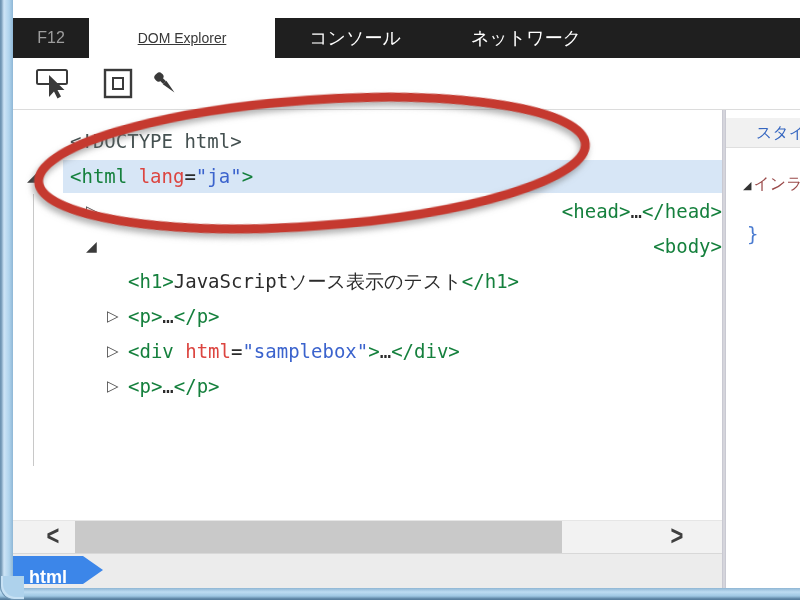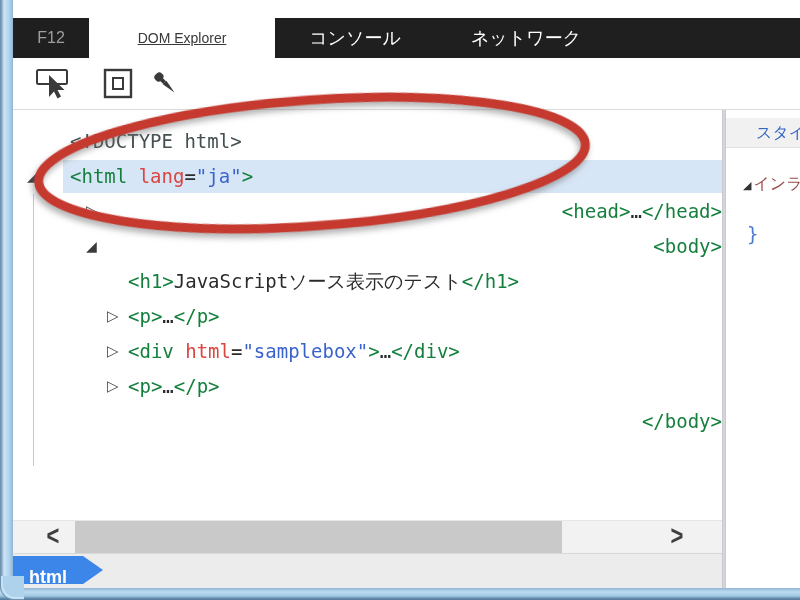--- a/index.html
+++ b/index.html
@@ -180,24 +180,20 @@
               <div class="row i2">
                 <div class="hlwrap"></div>
                 <span class="arrow collapsed">▷</span>
                 <div class="txt"><span class="seg tag">&lt;div </span><span class="seg attr">html</span><span class="seg plain">=</span><span class="seg value">"samplebox"</span><span class="seg tag">&gt;</span><span class="seg plain">…</span><span class="seg tag">&lt;/div&gt;</span></div>
               </div>
               <div class="row i2">
                 <div class="hlwrap"></div>
                 <span class="arrow collapsed">▷</span>
                 <div class="txt"><span class="seg tag">&lt;p&gt;</span><span class="seg plain">…</span><span class="seg tag">&lt;/p&gt;</span></div>
               </div>
-              <div class="row i1">
-                <div class="hlwrap"></div>
-                <div class="txt"><span class="seg tag">&lt;/body&gt;</span></div>
-              </div>
             </div>
         </div>
 
         <div class="hscroll">
           <div class="scroll-btn left">&lt;</div>
           <div class="scroll-thumb"></div>
           <div class="scroll-btn right">&gt;</div>
         </div>
 
         <div class="crumbs" id="crumbs">

